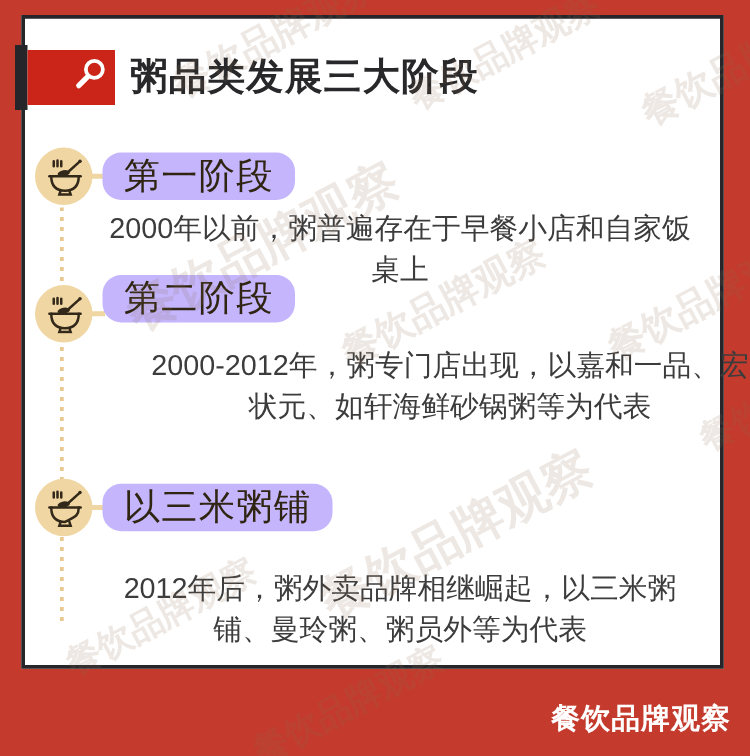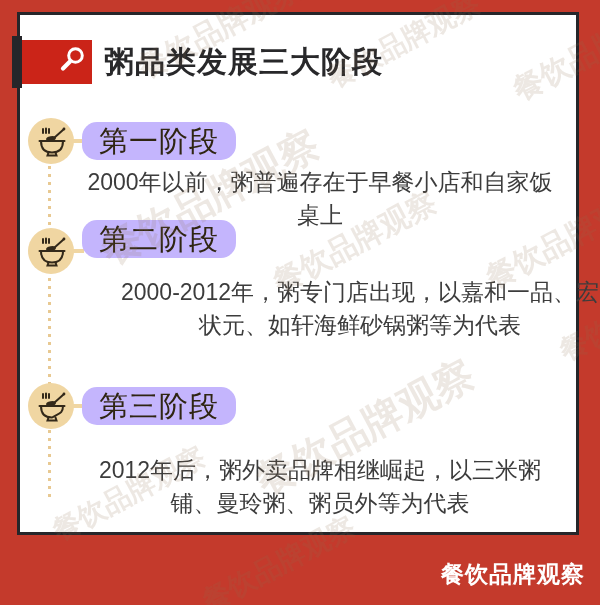--- a/index.html
+++ b/index.html
@@ -117,21 +117,21 @@
       <path d="M19 13 L28.5 4.5"></path>
       <circle cx="29" cy="4" r="1.4" fill="#33291a" stroke="none"></circle>
       <ellipse cx="16" cy="13.6" rx="5" ry="2.4" fill="#33291a" stroke="none" transform="rotate(-10 16 13.6)"></ellipse>
       <path d="M4.5 16 H29.5"></path>
       <path d="M6 16 C6 23.5 10 27.5 17 27.5 C24 23.5 28 23.5 28 16"></path>
       <path d="M13.5 27.5 L12.5 30.5 H21.5 L20.5 27.5"></path>
     </g>
   </svg>
 </div>
 <div class="connector k3"></div>
-<div class="stage-badge b3">第三阶段</div>
+<div class="stage-badge b3">以三米粥铺</div>
 <div class="stage-desc d3">2012年后，粥外卖品牌相继崛起，以三米粥铺、曼玲粥、粥员外等为代表</div>
 
 <div class="brand">餐饮品牌观察</div>
 
 <div class="wm-layer">
   <span class="wm" style="left:130px;top:8px;font-size:30px;">餐饮品牌观察</span>
   <span class="wm" style="left:320px;top:22px;font-size:28px;">餐饮品牌观察</span>
   <span class="wm" style="left:505px;top:30px;font-size:30px;">餐饮品牌观察</span>
   <span class="wm" style="left:90px;top:170px;font-size:40px;">餐饮品牌观察</span>
   <span class="wm" style="left:265px;top:222px;font-size:30px;">餐饮品牌观察</span>

